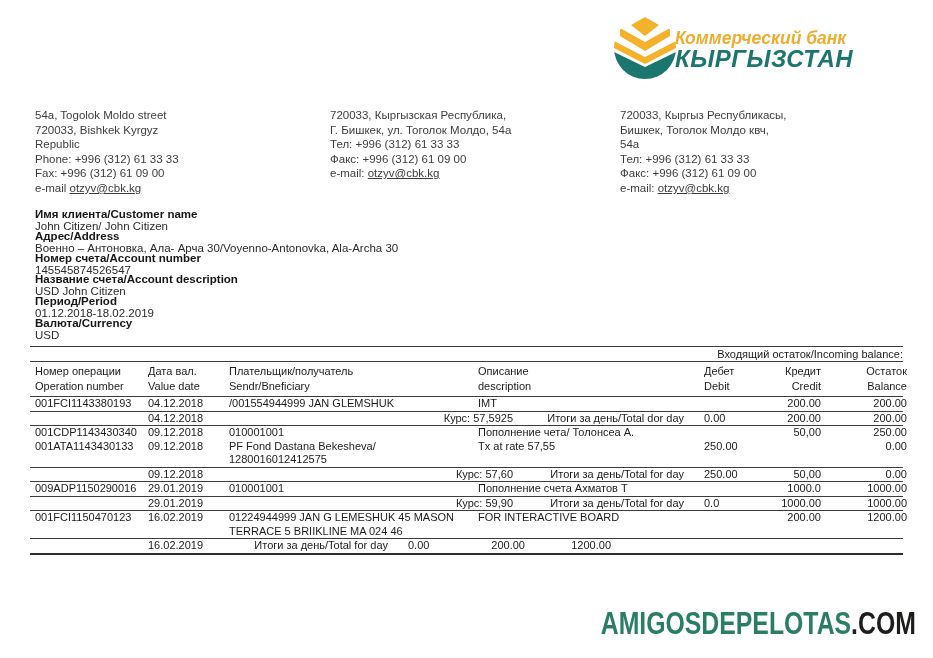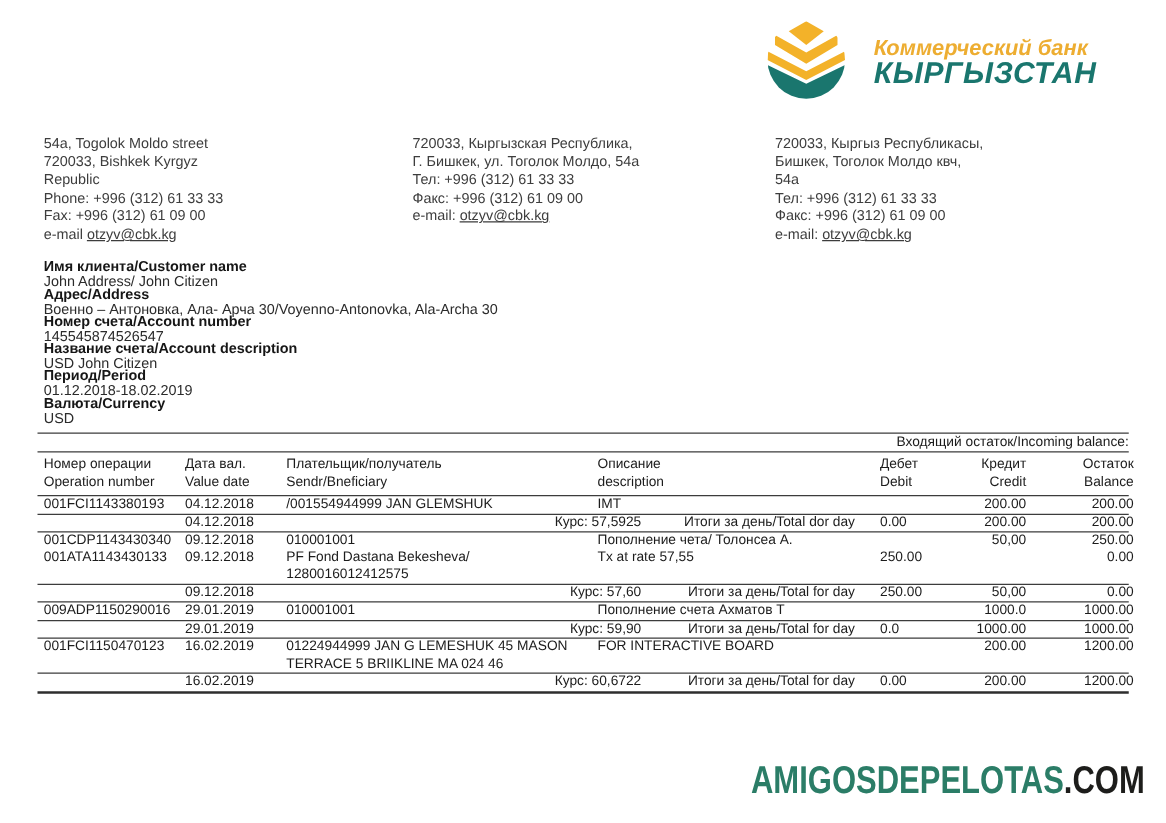--- a/index.html
+++ b/index.html
@@ -1,21 +1,21 @@
 <!DOCTYPE html>
 <html><head>
 <meta charset="utf-8">
 <style>
   html,body{margin:0;padding:0;}
   body{
     width:933px;height:658px;position:relative;background:#ffffff;overflow:hidden;
     font-family:"Liberation Sans", sans-serif;color:#1f1f1f;
   }
   
-  .logo{position:absolute;left:612px;top:15px;display:flex;align-items:flex-start;gap:24px;}
+  .logo{position:absolute;left:612px;top:15px;display:flex;align-items:flex-start;}
   .logo-icon{width:66px;height:66px;flex-shrink:0;}
   .logo-text{margin-left:-3px;padding-top:14px;}
   .logo-line1{color:#EDAD31;font-weight:bold;font-style:italic;font-size:17.5px;line-height:18px;}
   .logo-line2{color:#1A766E;font-weight:bold;font-style:italic;font-size:24px;line-height:24px;letter-spacing:0.5px;}
   
   .addr{position:absolute;top:108px;font-size:11.5px;line-height:14.6px;color:#3d3d3d;}
   .addr-en{left:35px;width:265px;}
   .addr-ru{left:330px;width:265px;}
   .addr-kg{left:620px;width:265px;}
   .email{text-decoration:underline;color:#3d3d3d;cursor:pointer;}
@@ -92,21 +92,21 @@
   <div>Бишкек, Тоголок Молдо квч,</div>
   <div>54а</div>
   <div>Тел: +996 (312) 61 33 33</div>
   <div>Факс: +996 (312) 61 09 00</div>
   <div><span>e-mail: </span><span class="email">otzyv@cbk.kg</span></div>
 </div>
 
 <div class="info">
   <div class="info-row">
     <div class="info-label">Имя  клиента/Customer name</div>
-    <div class="info-value">John Address/ John Citizen</div>
+    <div class="info-value">John Citizen/ John Citizen</div>
   </div>
   <div class="info-row">
     <div class="info-label">Адрес/Address</div>
     <div class="info-value">Военно – Антоновка, Ала- Арча 30/Voyenno-Antonovka, Ala-Archa 30</div>
   </div>
   <div class="info-row">
     <div class="info-label">Номер счета/Account number</div>
     <div class="info-value">145545874526547</div>
   </div>
   <div class="info-row">
@@ -239,21 +239,20 @@
     </div>
     <div class="c desc">FOR INTERACTIVE BOARD</div>
     <div class="c debit"></div>
     <div class="c credit">200.00</div>
     <div class="c balance">1200.00</div>
   </div>
 
   <div class="row thick">
     <div class="c op"></div>
     <div class="c date">16.02.2019</div>
-    <div class="c rate">Курс: 60,6722</div>
     <div class="c label">Итоги за день/Total for day</div>
     <div class="c debit">0.00</div>
     <div class="c credit">200.00</div>
     <div class="c balance">1200.00</div>
   </div>
 </div>
 
 <div class="watermark"><span class="wm-brand">AMIGOSDEPELOTAS</span><span class="wm-tld">.COM</span></div>
 
 </body></html>

